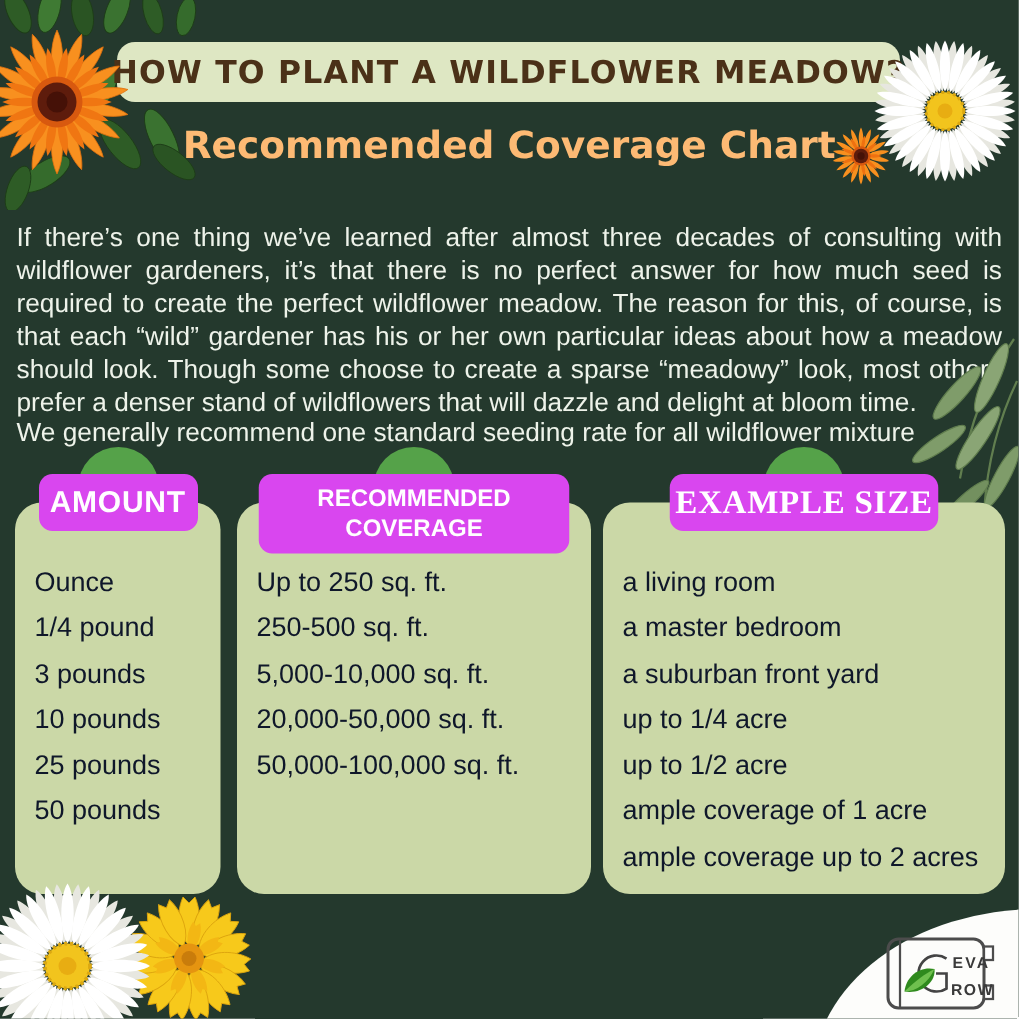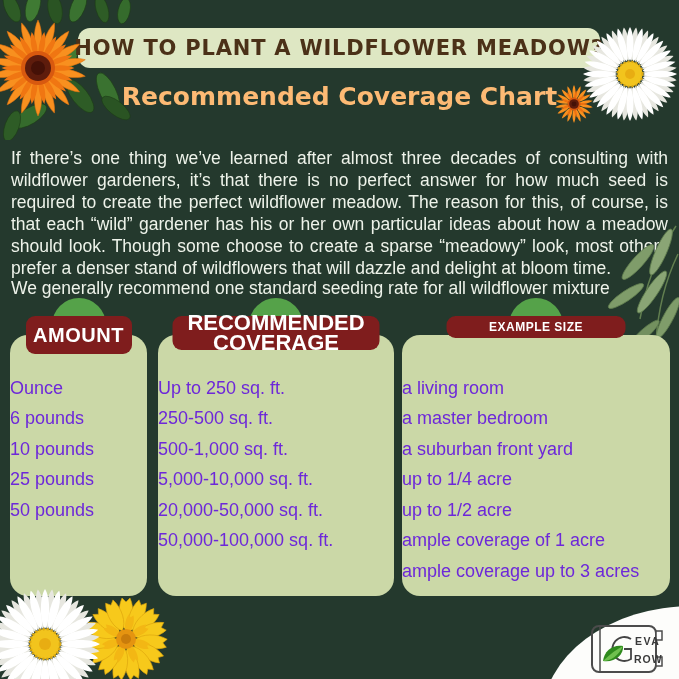--- a/index.html
+++ b/index.html
@@ -17,29 +17,29 @@
   .intro{position:absolute;left:11px;top:129px;width:657px;color:#eef3ea;
     font-size:17.5px;line-height:22px;text-align:justify;z-index:2;}
   .note{position:absolute;left:11px;top:260px;width:640px;color:#eef3ea;font-size:17.5px;z-index:2;}
 
   .col{position:absolute;top:298px;z-index:4;}
   .col1{left:10px;width:137px;}
   .col2{left:158px;width:236px;}
   .col3{left:402px;width:268px;}
   .arch{position:absolute;top:0;left:50%;transform:translateX(-50%);width:54px;height:30px;
     background:#55a249;border-radius:27px 27px 0 0;}
-  .badge{position:absolute;top:18px;left:50%;transform:translateX(-50%);background:#7f1d1d;
+  .badge{position:absolute;top:18px;left:50%;transform:translateX(-50%);background:#d946ef;
     color:#fff;border-radius:9px;font-weight:bold;text-align:center;display:flex;
     align-items:center;justify-content:center;z-index:2;box-sizing:border-box;}
   .col1 .badge{width:106px;height:38px;font-size:20px;letter-spacing:0.5px;}
-  .col2 .badge{width:207px;height:34px;font-size:22px;line-height:20px;padding:0 16px;}
-  .col3 .badge{width:179px;height:22px;font-size:12px;letter-spacing:0.5px;}
+  .col2 .badge{width:207px;height:53px;font-size:16px;line-height:20px;padding:0 16px;}
+  .col3 .badge{width:179px;height:38px;font-size:22px;letter-spacing:0.5px;font-family:Liberation Serif, serif;}
   .panel{position:absolute;top:37px;left:0;width:100%;height:261px;background:#cbd8a7;
     border-radius:18px;box-sizing:border-box;padding-top:38px;z-index:1;}
-  .row{height:30.5px;display:flex;align-items:center;color:#6d28d9;
+  .row{height:30.5px;display:flex;align-items:center;padding-left:13px;color:#0f172a;
     font-size:18px;}
 
   .deco{position:absolute;pointer-events:none;}
   .blob{position:absolute;left:542px;top:606px;width:300px;height:224px;background:#fdfdfb;
     border-radius:50%;z-index:5;}
   .logo{position:absolute;left:590px;top:624px;z-index:6;}
 </style>
 </head>
 <body>
 
@@ -234,51 +234,51 @@
       <ellipse cx="70" cy="94" rx="5" ry="23" fill="#7f9c6a" transform="rotate(28 70 94)"></ellipse>
       <ellipse cx="46" cy="110" rx="4.5" ry="20" fill="#73905f" transform="rotate(48 46 110)"></ellipse>
     </g>
   </svg>
 
   <div class="col col1">
     <div class="arch"></div>
     <div class="badge">AMOUNT</div>
     <div class="panel">
       <div class="row">Ounce</div>
-      <div class="row">6 pounds</div>
+      <div class="row">1/4 pound</div>
+      <div class="row">3 pounds</div>
       <div class="row">10 pounds</div>
       <div class="row">25 pounds</div>
       <div class="row">50 pounds</div>
     </div>
   </div>
 
   <div class="col col2">
     <div class="arch"></div>
     <div class="badge">RECOMMENDED COVERAGE</div>
     <div class="panel">
       <div class="row">Up to 250 sq. ft.</div>
       <div class="row">250-500 sq. ft.</div>
-      <div class="row">500-1,000 sq. ft.</div>
       <div class="row">5,000-10,000 sq. ft.</div>
       <div class="row">20,000-50,000 sq. ft.</div>
       <div class="row">50,000-100,000 sq. ft.</div>
     </div>
   </div>
 
   <div class="col col3">
     <div class="arch"></div>
     <div class="badge">EXAMPLE SIZE</div>
     <div class="panel">
       <div class="row">a living room</div>
       <div class="row">a master bedroom</div>
       <div class="row">a suburban front yard</div>
       <div class="row">up to 1/4 acre</div>
       <div class="row">up to 1/2 acre</div>
       <div class="row">ample coverage of 1 acre</div>
-      <div class="row">ample coverage up to 3 acres</div>
+      <div class="row">ample coverage up to 2 acres</div>
     </div>
   </div>
 
   <svg class="deco" style="left:78px;top:591px;z-index:5" width="96" height="96" viewBox="-48 -48 96 96">
     <defs>
         <path id="yp1" d="M0,-9 C7,-15 9,-30 4,-41 L0,-37 L-4,-41 C-9,-30 -7,-15 0,-9 Z"></path>
       </defs>
     <g fill="#f7c91b" stroke="#dca40e" stroke-width="0.6">
       <use href="#yp1"></use>
         <use href="#yp1" transform="rotate(24)"></use>

